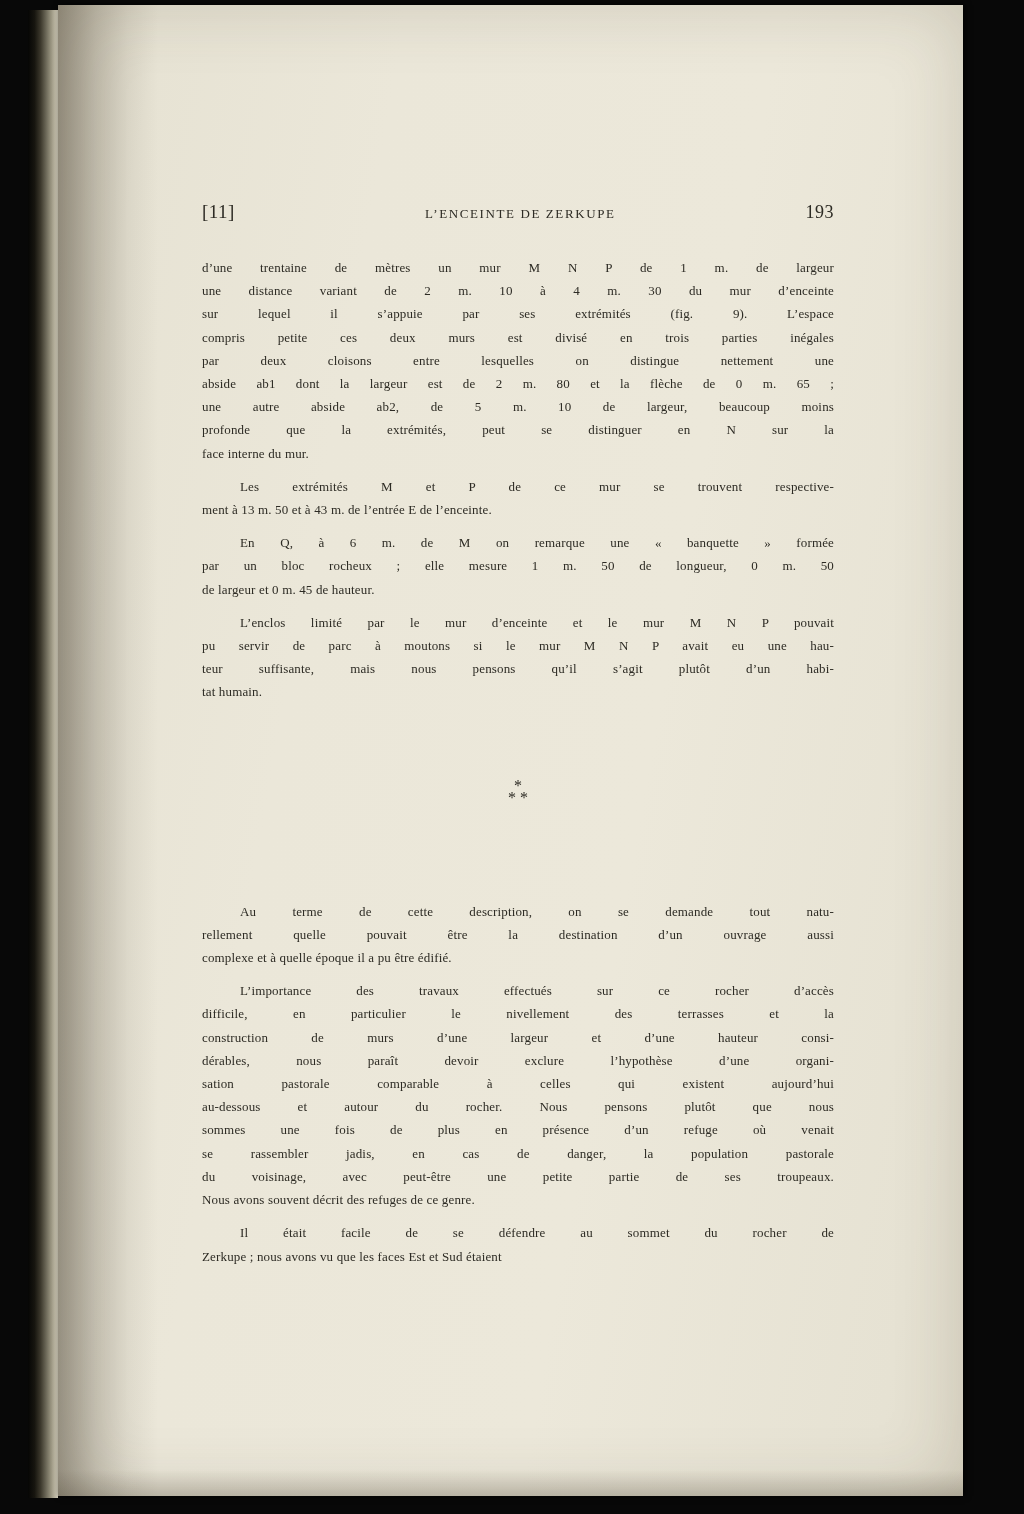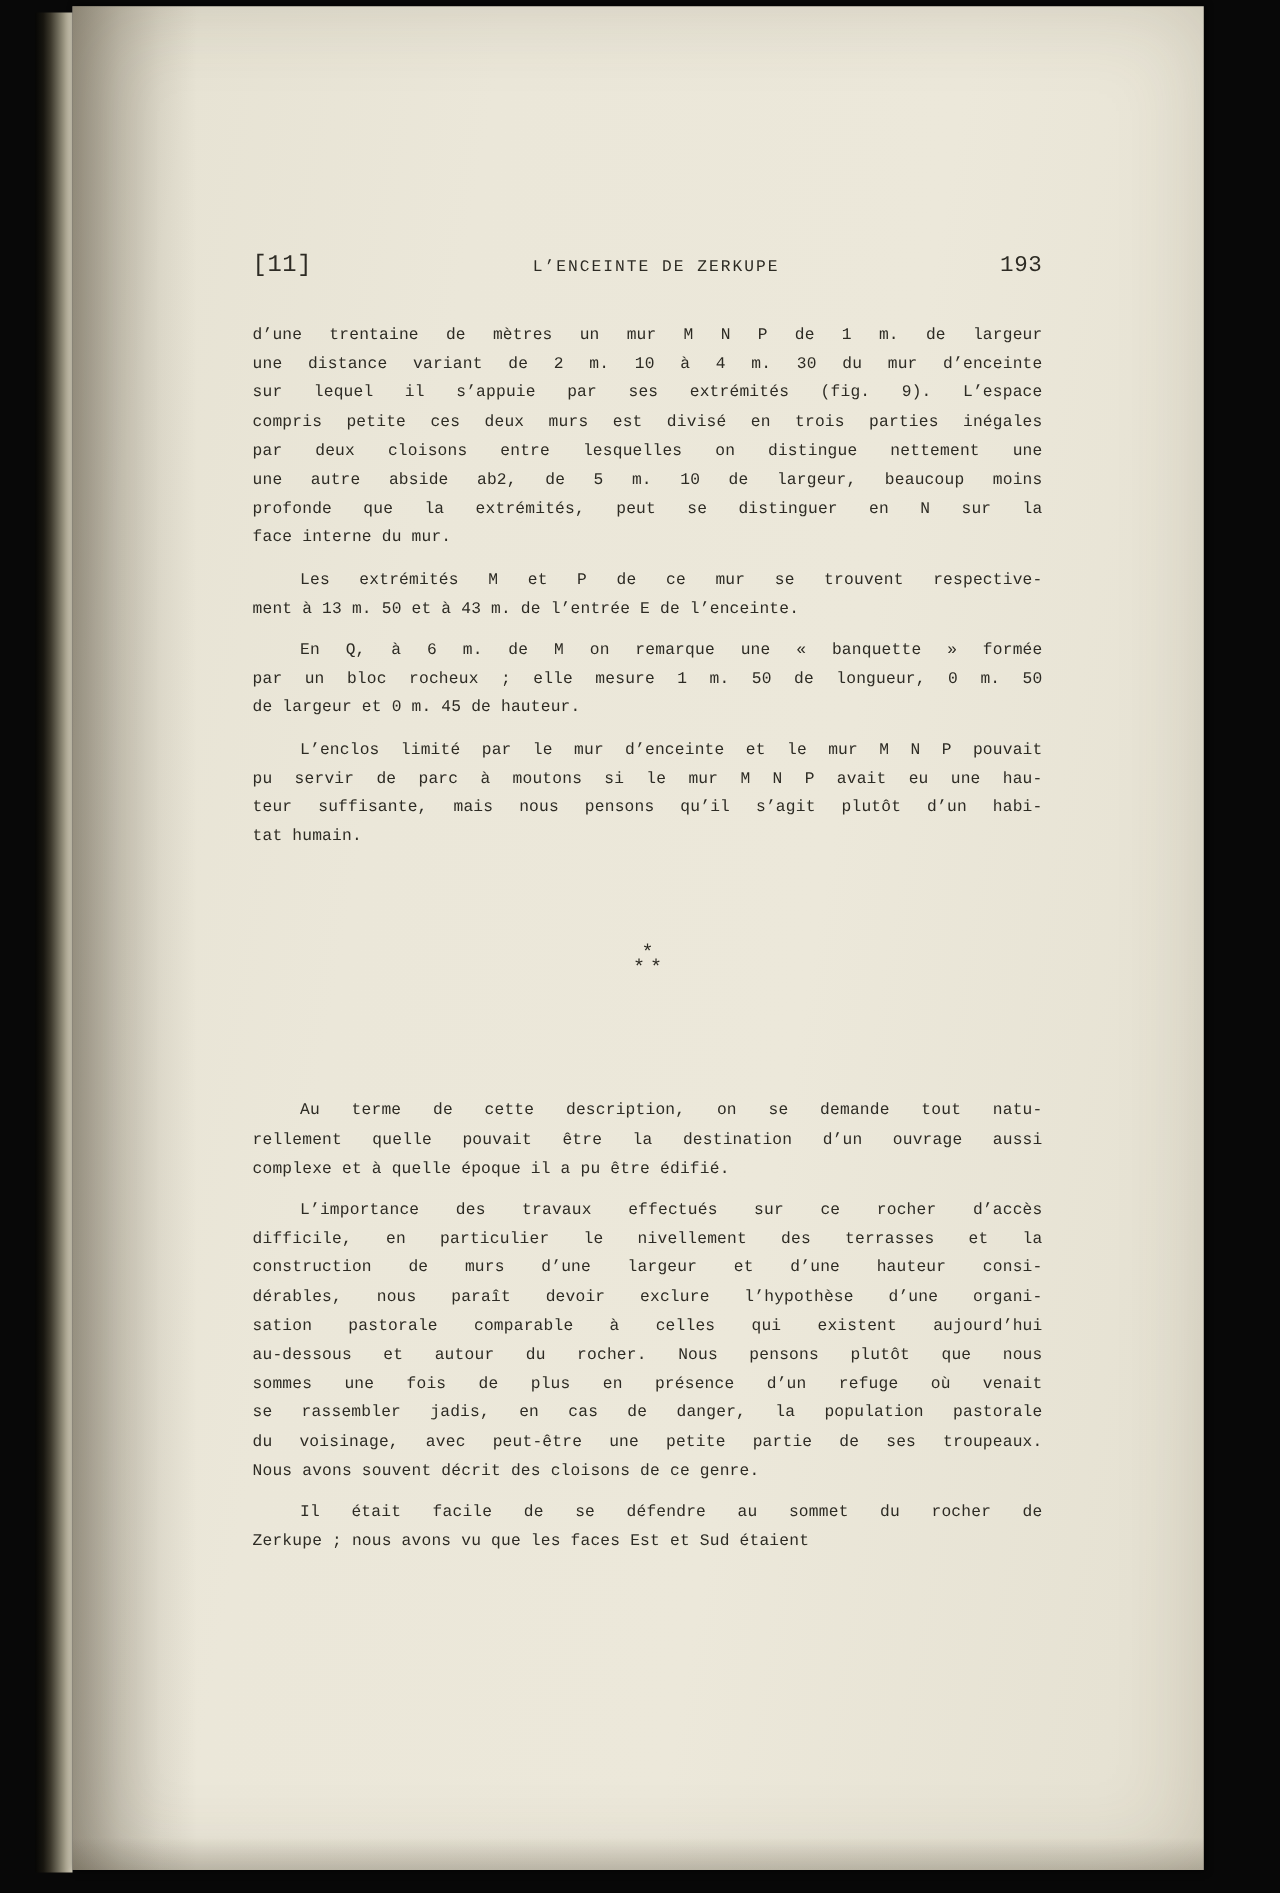--- a/index.html
+++ b/index.html
@@ -6,21 +6,21 @@
     margin: 0;
     padding: 0;
     background: #050505;
   }
   .scan {
     position: relative;
     width: 1024px;
     height: 1514px;
     background: #080808;
     overflow: hidden;
-    font-family: Liberation Mono, monospace;
+    font-family: Liberation Serif, serif;
   }
   
   .edge-stack {
     position: absolute;
     left: 28px;
     top: 10px;
     width: 30px;
     height: 1488px;
     background: linear-gradient(90deg,
       #060605 0%,
@@ -141,20 +141,21 @@
         <span class="page-no">193</span>
       </div>
 
       <div id="text-block">
           <div class="para">
             <div class="line">d’une trentaine de mètres un mur M N P de 1 m. de largeur</div>
             <div class="line">une distance variant de 2 m. 10 à 4 m. 30 du mur d’enceinte</div>
             <div class="line">sur lequel il s’appuie par ses extrémités (fig. 9). L’espace</div>
             <div class="line">compris petite ces deux murs est divisé en trois parties inégales</div>
             <div class="line">par deux cloisons entre lesquelles on distingue nettement une</div>
+            <div class="line">abside ab1 dont la largeur est de 2 m. 80 et la flèche de 0 m. 65 ;</div>
             <div class="line">une autre abside ab2, de 5 m. 10 de largeur, beaucoup moins</div>
             <div class="line">profonde que la extrémités, peut se distinguer en N sur la</div>
             <div class="line last">face interne du mur.</div>
           </div>
           <div class="para indent">
             <div class="line">Les extrémités M et P de ce mur se trouvent respective-</div>
             <div class="line last">ment à 13 m. 50 et à 43 m. de l’entrée E de l’enceinte.</div>
           </div>
           <div class="para indent">
             <div class="line">En Q, à 6 m. de M on remarque une « banquette » formée</div>
@@ -179,21 +180,21 @@
           <div class="para indent">
             <div class="line">L’importance des travaux effectués sur ce rocher d’accès</div>
             <div class="line">difficile, en particulier le nivellement des terrasses et la</div>
             <div class="line">construction de murs d’une largeur et d’une hauteur consi-</div>
             <div class="line">dérables, nous paraît devoir exclure l’hypothèse d’une organi-</div>
             <div class="line">sation pastorale comparable à celles qui existent aujourd’hui</div>
             <div class="line">au-dessous et autour du rocher. Nous pensons plutôt que nous</div>
             <div class="line">sommes une fois de plus en présence d’un refuge où venait</div>
             <div class="line">se rassembler jadis, en cas de danger, la population pastorale</div>
             <div class="line">du voisinage, avec peut-être une petite partie de ses troupeaux.</div>
-            <div class="line last">Nous avons souvent décrit des cloisons de ce genre.</div>
+            <div class="line last">Nous avons souvent décrit des refuges de ce genre.</div>
           </div>
           <div class="para indent">
             <div class="line">Il était facile de se défendre au sommet du rocher de</div>
             <div class="line last">Zerkupe ; nous avons vu que les faces Est et Sud étaient</div>
           </div>
         </div>
     </div>
   </div>
 </div>
 

